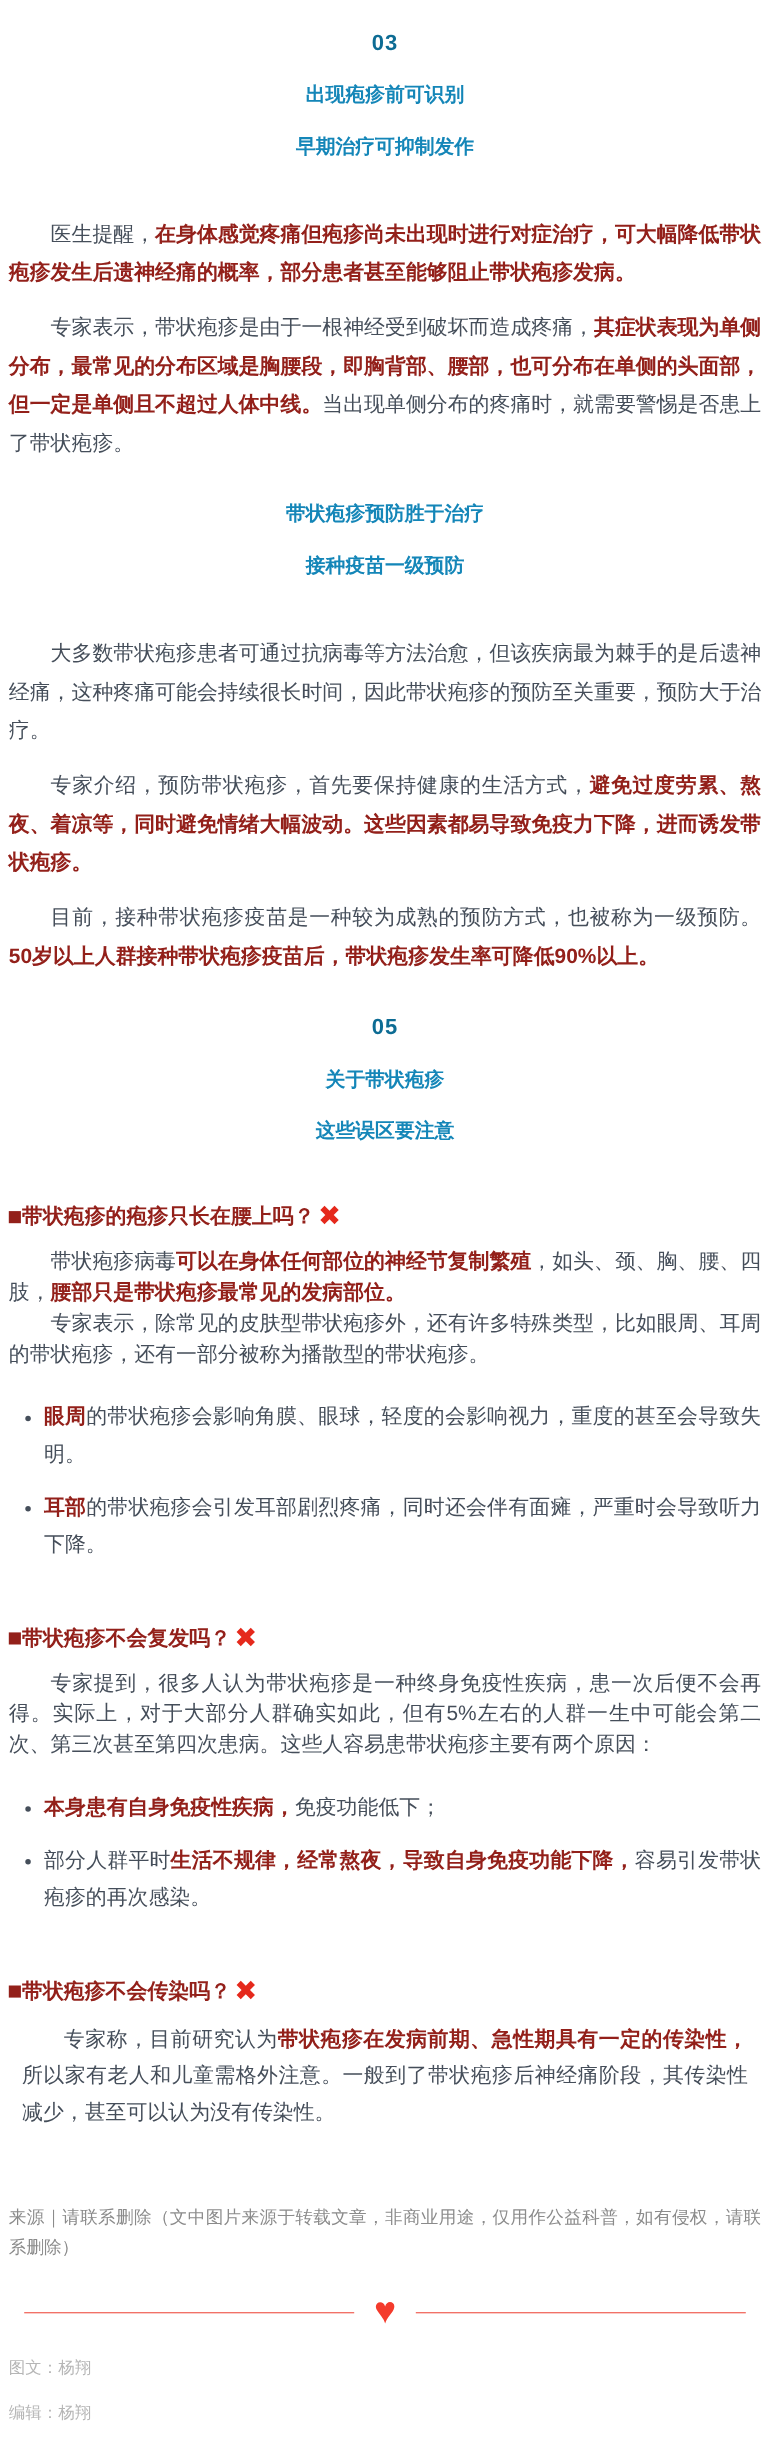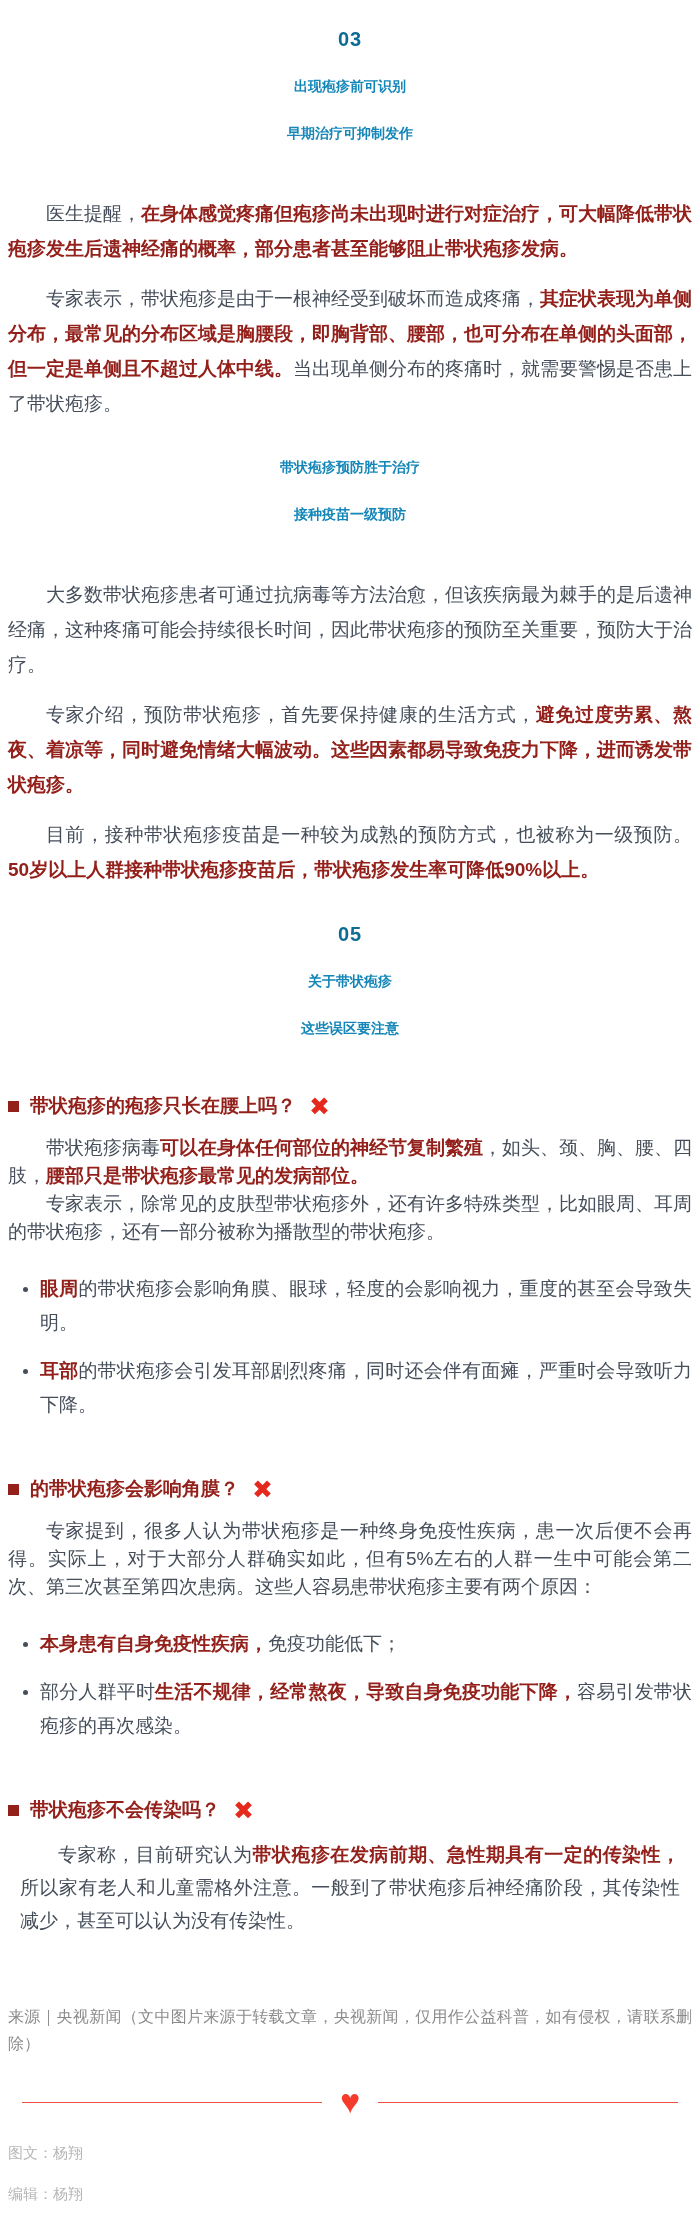--- a/index.html
+++ b/index.html
@@ -22,30 +22,30 @@
     box-sizing:border-box;
     padding:20px 8px 14px;
     font-family:"Liberation Sans","DejaVu Sans",sans-serif;
     font-size:19px;
     color:var(--body-text);
   }
   
   .section-header{text-align:center;margin:36px 0 52px;}
   .section-header.first{margin-top:8px;}
   .sec-num{font-size:20px;font-weight:700;color:var(--section-number);letter-spacing:1px;line-height:22px;}
-  .sec-title{font-size:14px;font-weight:700;color:var(--section-title);line-height:21px;margin-top:26px;}
+  .sec-title{font-size:18px;font-weight:700;color:var(--section-title);line-height:21px;margin-top:26px;}
   
   .para{margin:0;text-align:justify;text-indent:2em;}
   .para.loose{line-height:35px;margin:15px 0;}
   .para.tight{line-height:28px;margin:0;}
   .para.mid{line-height:33px;margin:12px 12px;}
   .seg-red{color:var(--highlight-red);font-weight:700;}
   
   .subhead{
-    display:flex;align-items:center;gap:11px;
+    display:flex;align-items:center;gap:1px;
     margin:54px 0 15px;
     font-size:19px;font-weight:700;color:var(--highlight-red);
   }
   .square{width:11px;height:11px;background:var(--highlight-red);flex:0 0 auto;}
   .cross{color:var(--cross-red);font-size:25px;font-weight:700;line-height:1;margin-left:2px;}
   
   .bullets{list-style:none;margin:26px 0 0;padding:0;}
   .bullet{position:relative;padding-left:32px;line-height:34px;margin:14px 0;text-align:justify;}
   .bullet::before{
     content:"";position:absolute;left:15px;top:15px;
@@ -91,35 +91,35 @@
         <span class="cross">✖</span>
       </h3>
       <p class="para tight"><span class="seg-normal">带状疱疹病毒</span><span class="seg-red">可以在身体任何部位的神经节复制繁殖</span><span class="seg-normal">，如头、颈、胸、腰、四肢，</span><span class="seg-red">腰部只是带状疱疹最常见的发病部位。</span></p>
       <p class="para tight"><span class="seg-normal">专家表示，除常见的皮肤型带状疱疹外，还有许多特殊类型，比如眼周、耳周的带状疱疹，还有一部分被称为播散型的带状疱疹。</span></p>
       <ul class="bullets">
         <li class="bullet"><span class="seg-red">眼周</span><span class="seg-normal">的带状疱疹会影响角膜、眼球，轻度的会影响视力，重度的甚至会导致失明。</span></li>
         <li class="bullet"><span class="seg-red">耳部</span><span class="seg-normal">的带状疱疹会引发耳部剧烈疼痛，同时还会伴有面瘫，严重时会导致听力下降。</span></li>
       </ul>
       <h3 class="subhead">
         <span class="square"></span>
-        <span class="subhead-text">的带状疱疹会影响角膜？</span>
+        <span class="subhead-text">带状疱疹不会复发吗？</span>
         <span class="cross">✖</span>
       </h3>
       <p class="para tight"><span class="seg-normal">专家提到，很多人认为带状疱疹是一种终身免疫性疾病，患一次后便不会再得。实际上，对于大部分人群确实如此，但有5%左右的人群一生中可能会第二次、第三次甚至第四次患病。这些人容易患带状疱疹主要有两个原因：</span></p>
       <ul class="bullets">
         <li class="bullet"><span class="seg-red">本身患有自身免疫性疾病，</span><span class="seg-normal">免疫功能低下；</span></li>
         <li class="bullet"><span class="seg-normal">部分人群平时</span><span class="seg-red">生活不规律，经常熬夜，导致自身免疫功能下降，</span><span class="seg-normal">容易引发带状疱疹的再次感染。</span></li>
       </ul>
       <h3 class="subhead">
         <span class="square"></span>
         <span class="subhead-text">带状疱疹不会传染吗？</span>
         <span class="cross">✖</span>
       </h3>
       <p class="para mid"><span class="seg-normal">专家称，目前研究认为</span><span class="seg-red">带状疱疹在发病前期、急性期具有一定的传染性，</span><span class="seg-normal">所以家有老人和儿童需格外注意。一般到了带状疱疹后神经痛阶段，其传染性减少，甚至可以认为没有传染性。</span></p>
-      <p class="source">来源｜央视新闻（文中图片来源于转载文章，央视新闻，仅用作公益科普，如有侵权，请联系删除）</p>
+      <p class="source">来源｜请联系删除（文中图片来源于转载文章，非商业用途，仅用作公益科普，如有侵权，请联系删除）</p>
       <div class="divider">
         <span class="dline"></span>
         <span class="heart">♥</span>
         <span class="dline"></span>
       </div>
       <div class="credits">
         <div class="credit-line">图文：杨翔</div>
         <div class="credit-line">编辑：杨翔</div>
       </div>
     </main>

